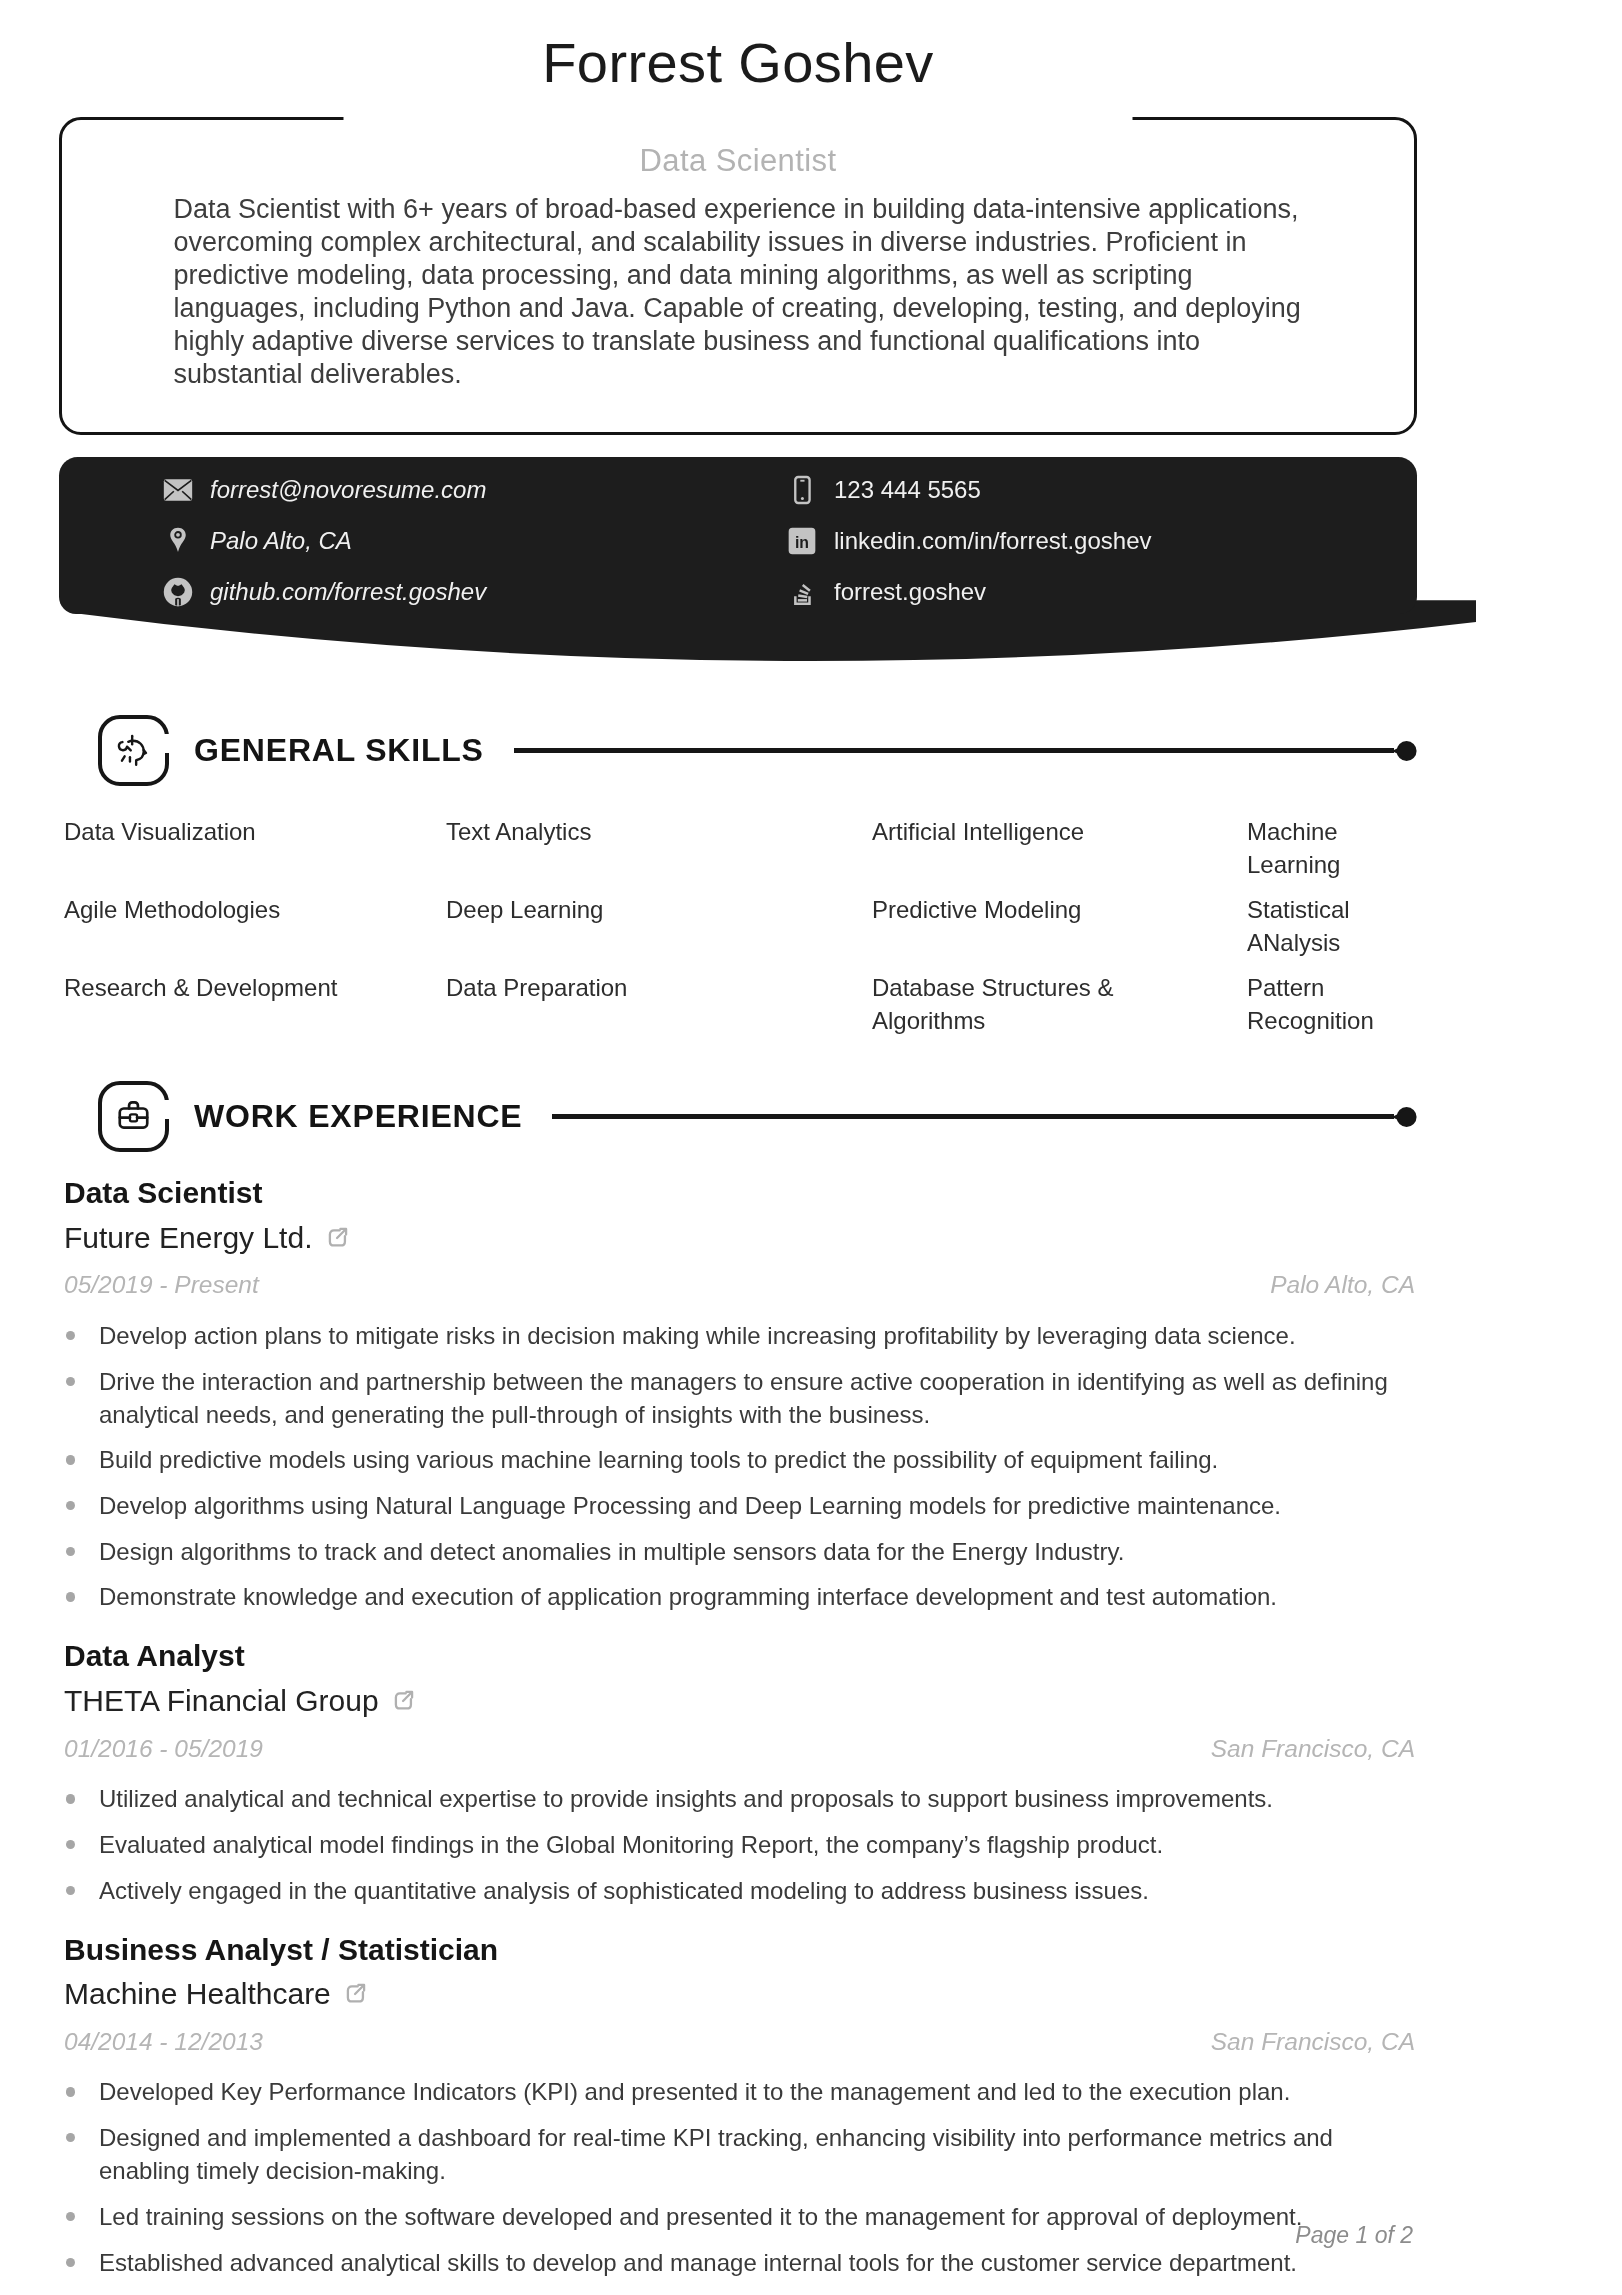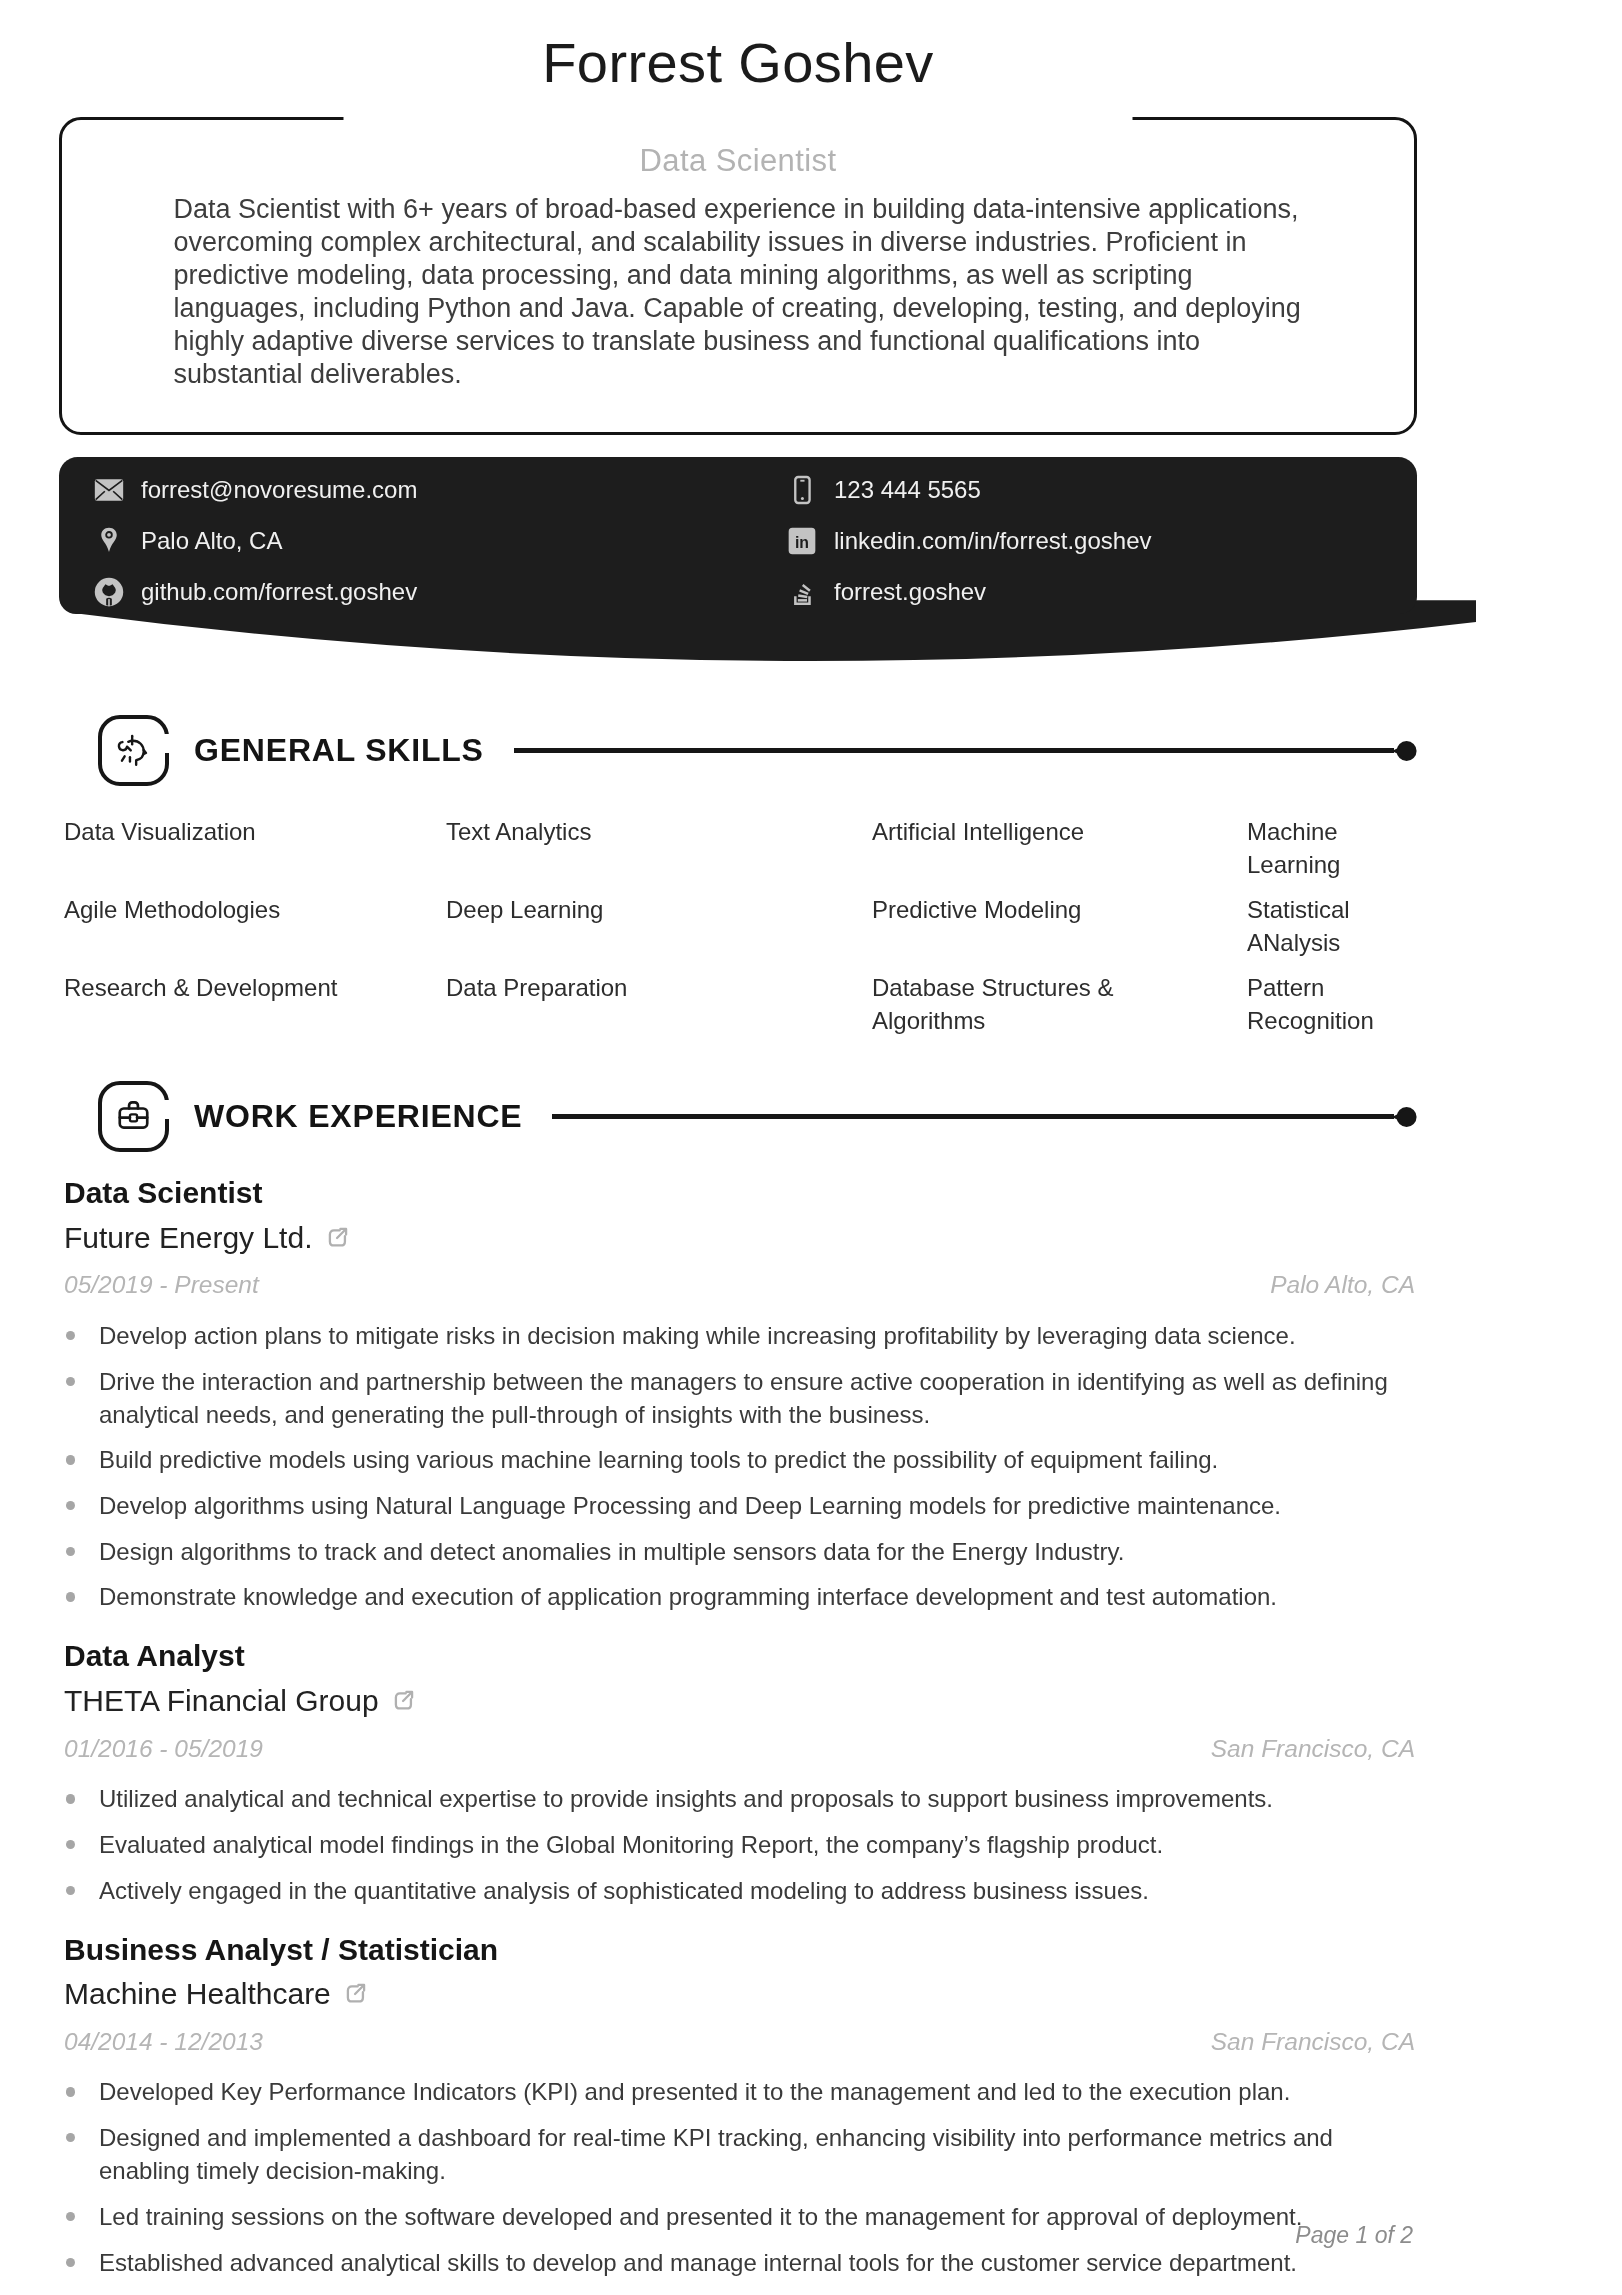--- a/index.html
+++ b/index.html
@@ -18,21 +18,21 @@
   .subtitle { text-align:center; font-size:31px; line-height:37px; color:#b3b3b3;
               letter-spacing:0.4px; }
   .summary { width:1129px; margin:13.5px auto 0; font-size:27px; line-height:33px;
              color:#3d3d3d; }
 
   
   .contact-bar { margin:22px 59px 0; height:157px; background:#1d1d1d;
                  border-radius:18.6px 18.6px 17px 17px; display:flex; padding-top:10px;
                  position:relative; z-index:2; }
   .bar-col { width:50%; }
-  .bar-col.left  { padding-left:33px; }
+  .bar-col.left  { padding-left:102px;font-style:italic; }
   .bar-col.right { padding-left:47px; }
   .contact-row { display:flex; align-items:center; height:46px; margin-bottom:5px; }
   .contact-row .cicon { width:34px; display:flex; justify-content:center;align-items:center; }
   .contact-row .ctext { margin-left:15px; font-size:24px; color:#f0f0f0; }
   .bar-arc { display:block; margin:-13.5px 59px 0; position:relative; z-index:1; }
 
   
   .section-header { display:flex; align-items:center; margin:47px 59px 0 63px;padding-left:35px; }
   .section-header.skills { margin-top:47px; }
   .section-header.work { margin-top:44px; }

